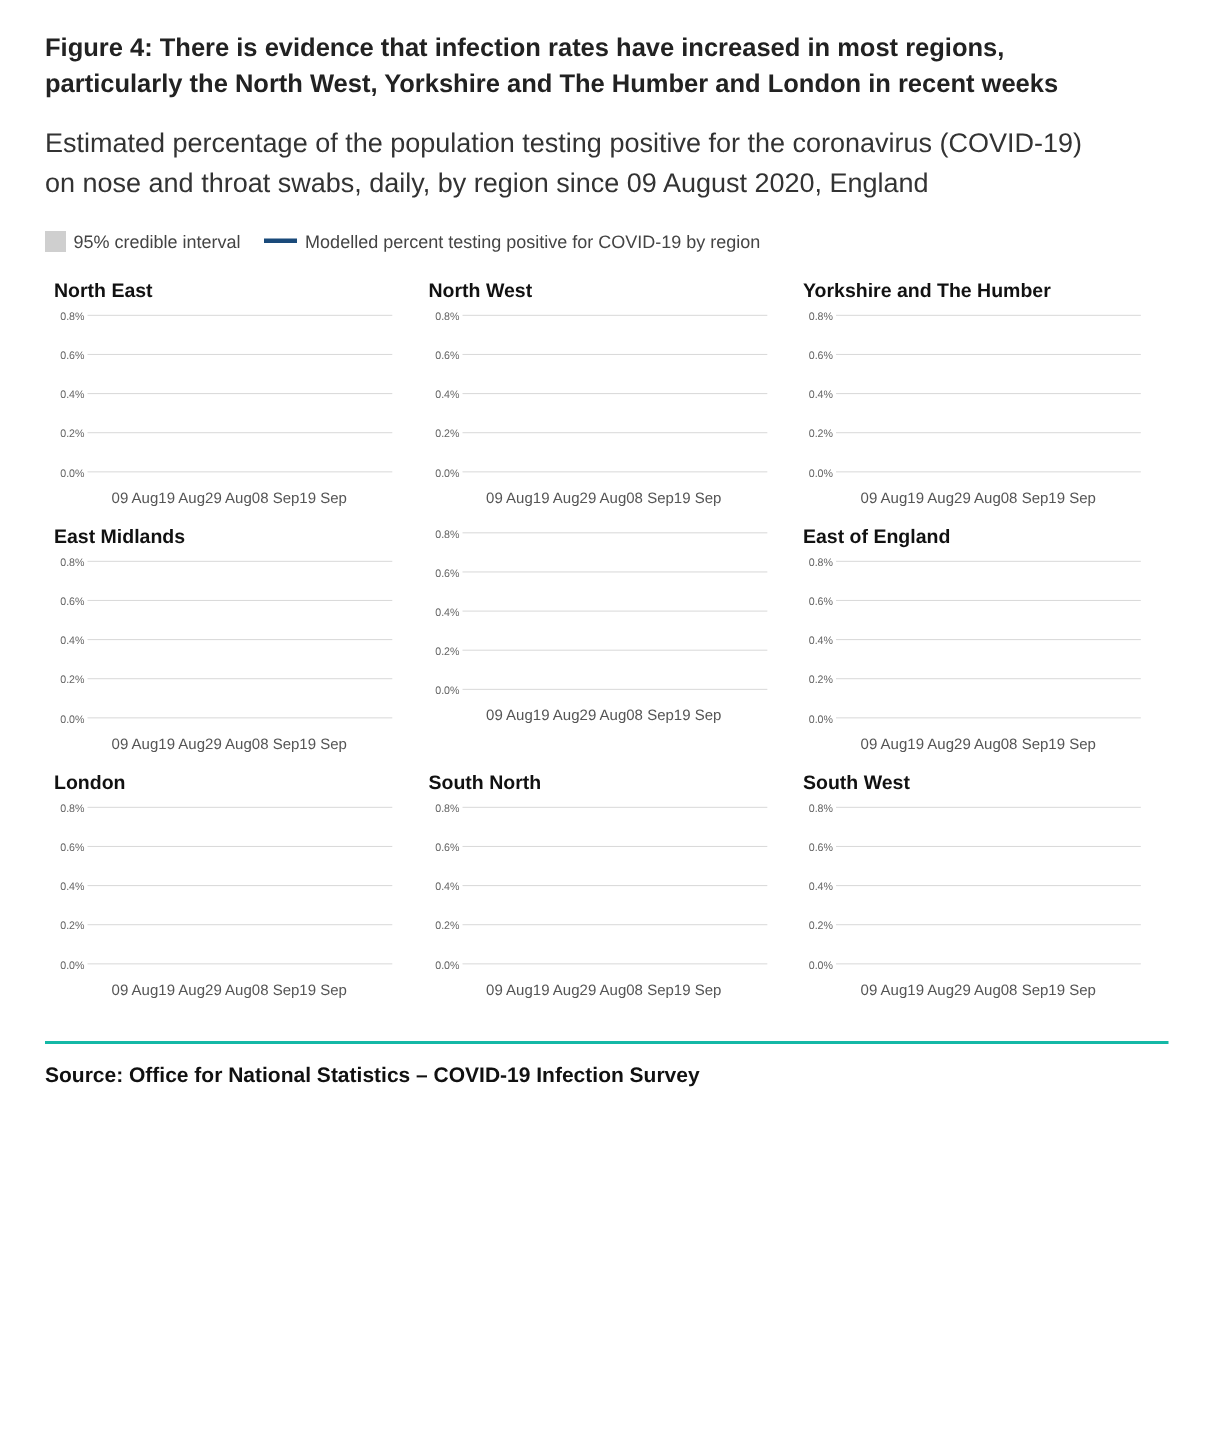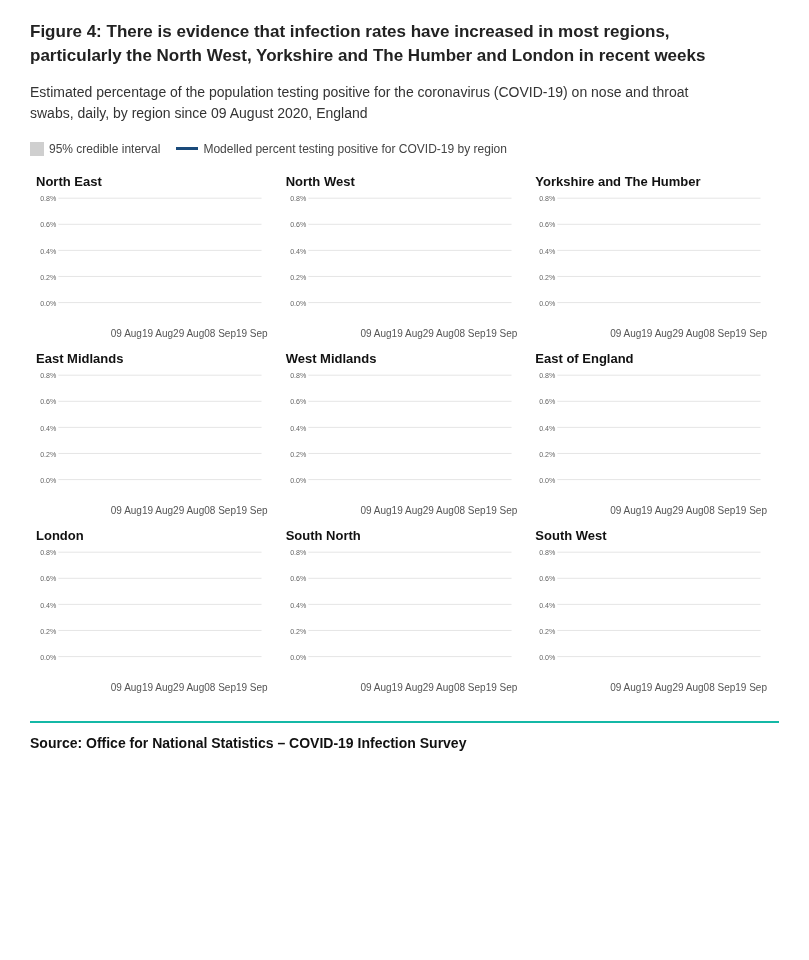--- a/index.html
+++ b/index.html
@@ -12,21 +12,21 @@
       color: #222;
     }
     .figure-title {
       font-size: 17px;
       font-weight: bold;
       line-height: 1.4;
       margin-bottom: 14px;
       max-width: 720px;
     }
     .figure-subtitle {
-      font-size: 14px;
+      font-size: 18px;
       color: #333;
       line-height: 1.5;
       margin-bottom: 18px;
       max-width: 700px;
     }
     .legend {
       display: flex;
       align-items: flex-start;
       gap: 16px;
       margin-bottom: 10px;
@@ -68,24 +68,24 @@
       position: relative;
       width: 100%;
       height: 120px;
     }
     .chart-area svg {
       width: 100%;
       height: 100%;
     }
     .x-labels {
       display: flex;
-      justify-content: flex-end;
+      justify-content: center;
       font-size: 10px;
       color: #555;
-      margin-top: 15px;
+      margin-top: 2px;
       padding: 0 2px;
     }
     .source {
       font-size: 14px;
       font-weight: bold;
       margin-top: 24px;
       color: #111;
       border-top: 2px solid #14b8a6;
       padding-top: 12px;
     }
@@ -206,21 +206,20 @@
     </div>
     <div class="x-labels">
       <span>09 Aug</span>
         <span>19 Aug</span>
         <span>29 Aug</span>
         <span>08 Sep</span>
         <span>19 Sep</span>
     </div>
   </div>
     <div class="chart-cell">
-    <div class="chart-title">West Midlands</div>
     <div class="chart-area">
       <svg viewBox="-22 -5 230 115" preserveAspectRatio="none">
         <line x1="0" y1="100" x2="200" y2="100" stroke="#ccc" stroke-width="0.5"></line>
           <line x1="0" y1="75" x2="200" y2="75" stroke="#ccc" stroke-width="0.5"></line>
           <line x1="0" y1="50" x2="200" y2="50" stroke="#ccc" stroke-width="0.5"></line>
           <line x1="0" y1="25" x2="200" y2="25" stroke="#ccc" stroke-width="0.5"></line>
           <line x1="0" y1="0" x2="200" y2="0" stroke="#ccc" stroke-width="0.5"></line>
         <text x="-2" y="103" font-size="7" fill="#666" text-anchor="end">0.0%</text>
           <text x="-2" y="78" font-size="7" fill="#666" text-anchor="end">0.2%</text>
           <text x="-2" y="53" font-size="7" fill="#666" text-anchor="end">0.4%</text>

